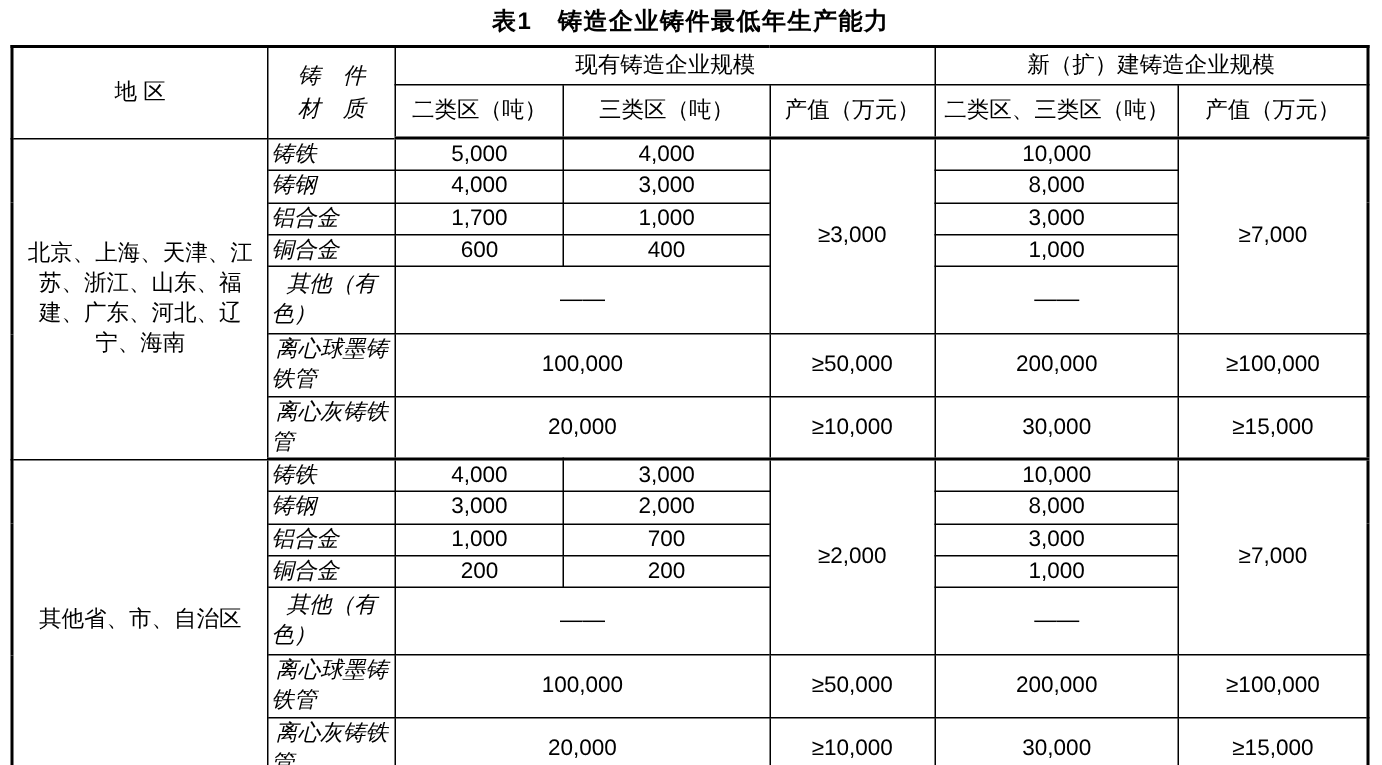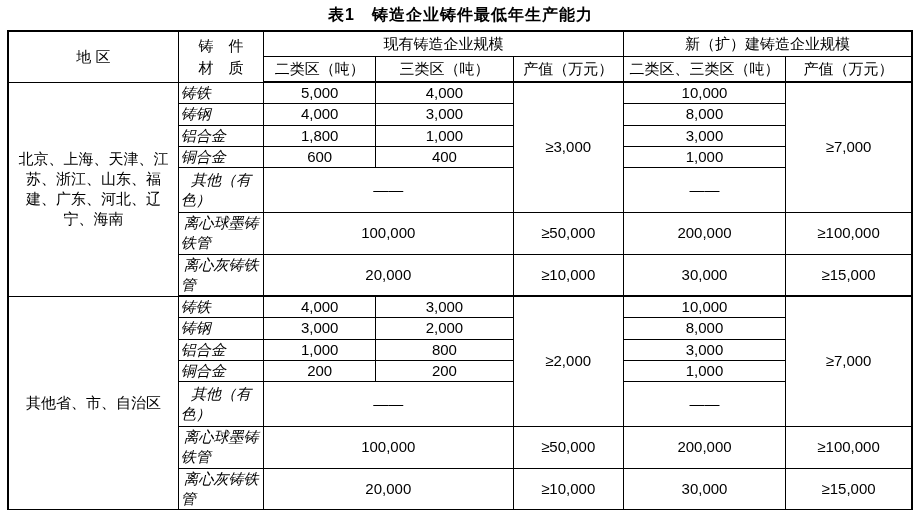--- a/index.html
+++ b/index.html
@@ -42,39 +42,39 @@
     overflow: hidden;
   }
   
   table.cast-table { border: 2px solid #000000; }
   
   table.cast-table thead tr.sub-header th { border-bottom-width: 2px; }
   
   table.cast-table tr.region-end td { border-bottom-width: 2px; }
 
   tr.h-head1 { height: 25px; margin-left: 10px; }
-  tr.h-head2 { height: 26px; padding-left: 40px; }
+  tr.h-head2 { height: 36px; padding-left: 40px; }
   tr.h-std   { height: 20px; }
   tr.h-other { height: 45px; }
   tr.h-pipe  { height: 31px; }
 
   td.mat {
     text-align: justify;
     text-align-last: left;
     padding-left: 5px;
     padding-right: 5px;
     font-style: italic;
   }
   td.region-cell {
     text-align: center;
     padding: 0 6px;
     line-height: 1.55;
     margin-top: 28px;
   }
-  .two-line { line-height: 1.45; }
+  .two-line { line-height: 1.45; font-style: italic; }
 </style>
 </head>
 <body>
 
 <div class="page">
 
   <div class="doc-title">表1　铸造企业铸件最低年生产能力</div>
 
   <table class="cast-table">
     <colgroup>
@@ -120,21 +120,21 @@
         <td rowspan="5">≥7,000</td>
       </tr>
       <tr class="h-std">
         <td class="mat">铸钢</td>
         <td>4,000</td>
         <td>3,000</td>
         <td>8,000</td>
       </tr>
       <tr class="h-std">
         <td class="mat">铝合金</td>
-        <td>1,800</td>
+        <td>1,700</td>
         <td>1,000</td>
         <td>3,000</td>
       </tr>
       <tr class="h-std">
         <td class="mat">铜合金</td>
         <td>600</td>
         <td>400</td>
         <td>1,000</td>
       </tr>
       <tr class="h-other">
@@ -168,21 +168,21 @@
       </tr>
       <tr class="h-std">
         <td class="mat">铸钢</td>
         <td>3,000</td>
         <td>2,000</td>
         <td>8,000</td>
       </tr>
       <tr class="h-std">
         <td class="mat">铝合金</td>
         <td>1,000</td>
-        <td>800</td>
+        <td>700</td>
         <td>3,000</td>
       </tr>
       <tr class="h-std">
         <td class="mat">铜合金</td>
         <td>200</td>
         <td>200</td>
         <td>1,000</td>
       </tr>
       <tr class="h-other">
         <td class="mat">其他（有色）</td>

